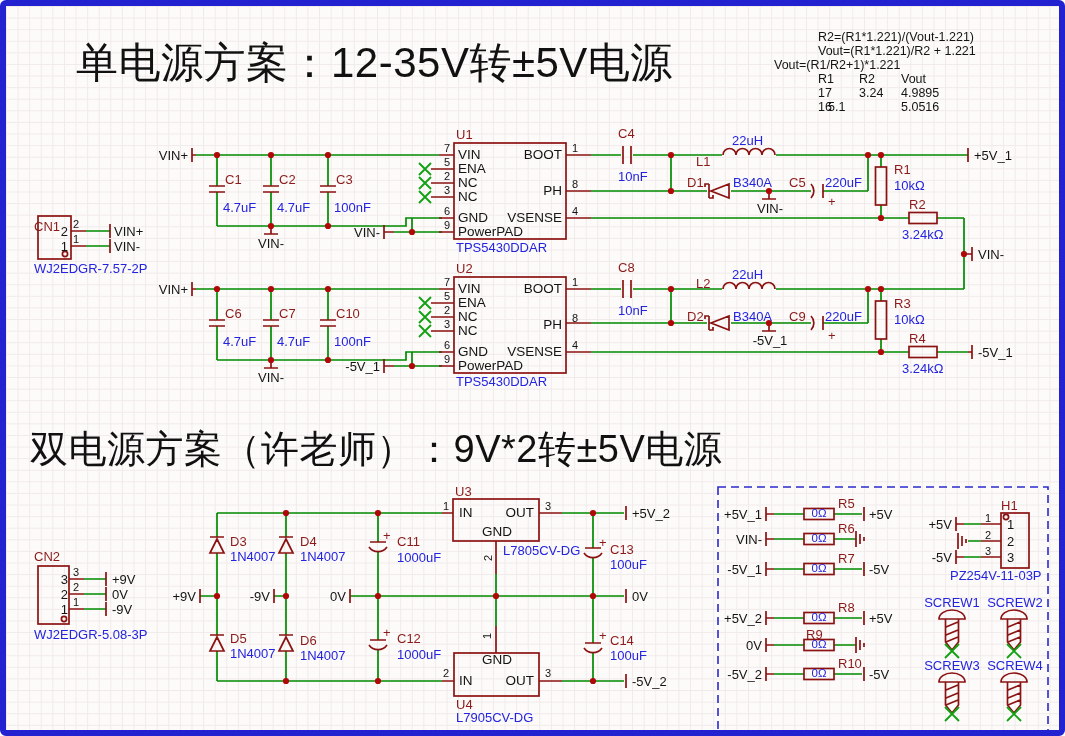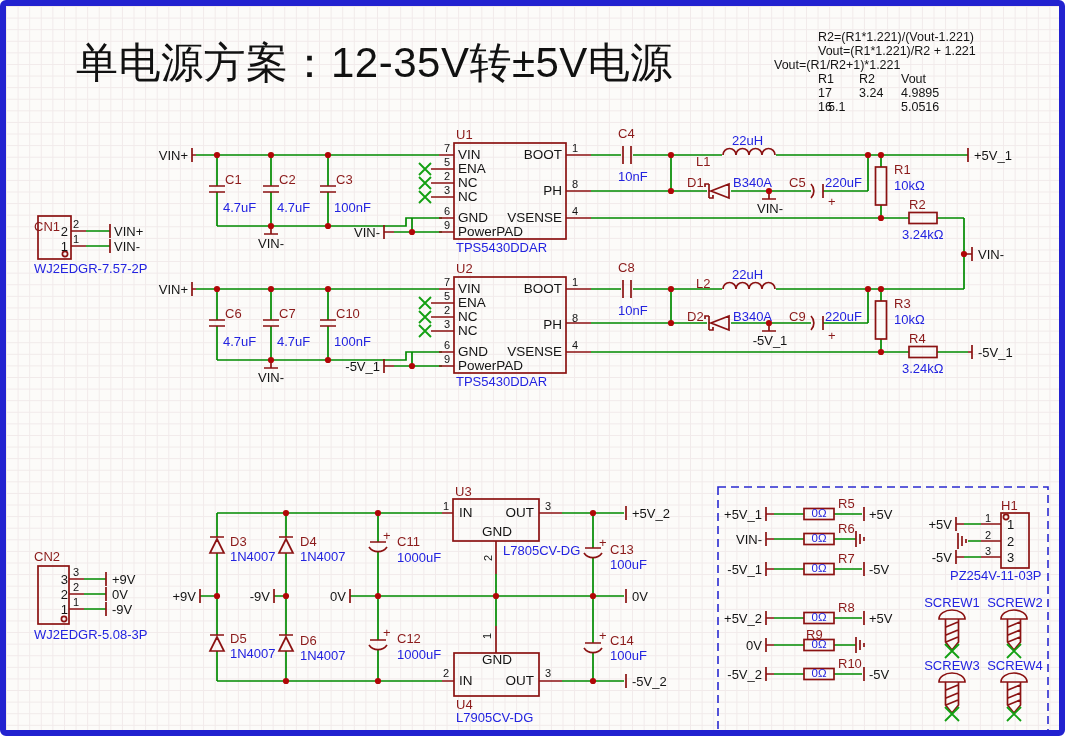--- a/index.html
+++ b/index.html
@@ -104,20 +104,21 @@
         <circle cx="372" cy="590" r="3.1"></circle>
       <circle cx="490" cy="590" r="3.1"></circle>
         <circle cx="587" cy="590" r="3.1"></circle>
       <circle cx="280" cy="675" r="3.1"></circle>
         <circle cx="372" cy="675" r="3.1"></circle>
         <circle cx="587" cy="675" r="3.1"></circle>
     </g>
   </svg>
 
   <div class="big t1">单电源方案：12-35V转±5V电源</div>
+  <div class="big t2">双电源方案（许老师）：9V*2转±5V电源</div>
 
   <div id="labels">
       <span class="lb c-k ar" style="left: 182px; top: 149px;">VIN+</span>
       <span class="lb c-r" style="left: 219px; top: 173px;">C1</span>
       <span class="lb c-b" style="left: 217px; top: 201px;">4.7uF</span>
       <span class="lb c-r" style="left: 273px; top: 173px; text-align: center;">C2</span>
       <span class="lb c-b" style="left: 271px; top: 201px;">4.7uF</span>
       <span class="lb c-r" style="left: 330px; top: 173px;">C3</span>
       <span class="lb c-b" style="left: 328px; top: 201px;">100nF</span>
       <span class="lb c-k ac" style="left: 265px; top: 237px;">VIN-</span>

